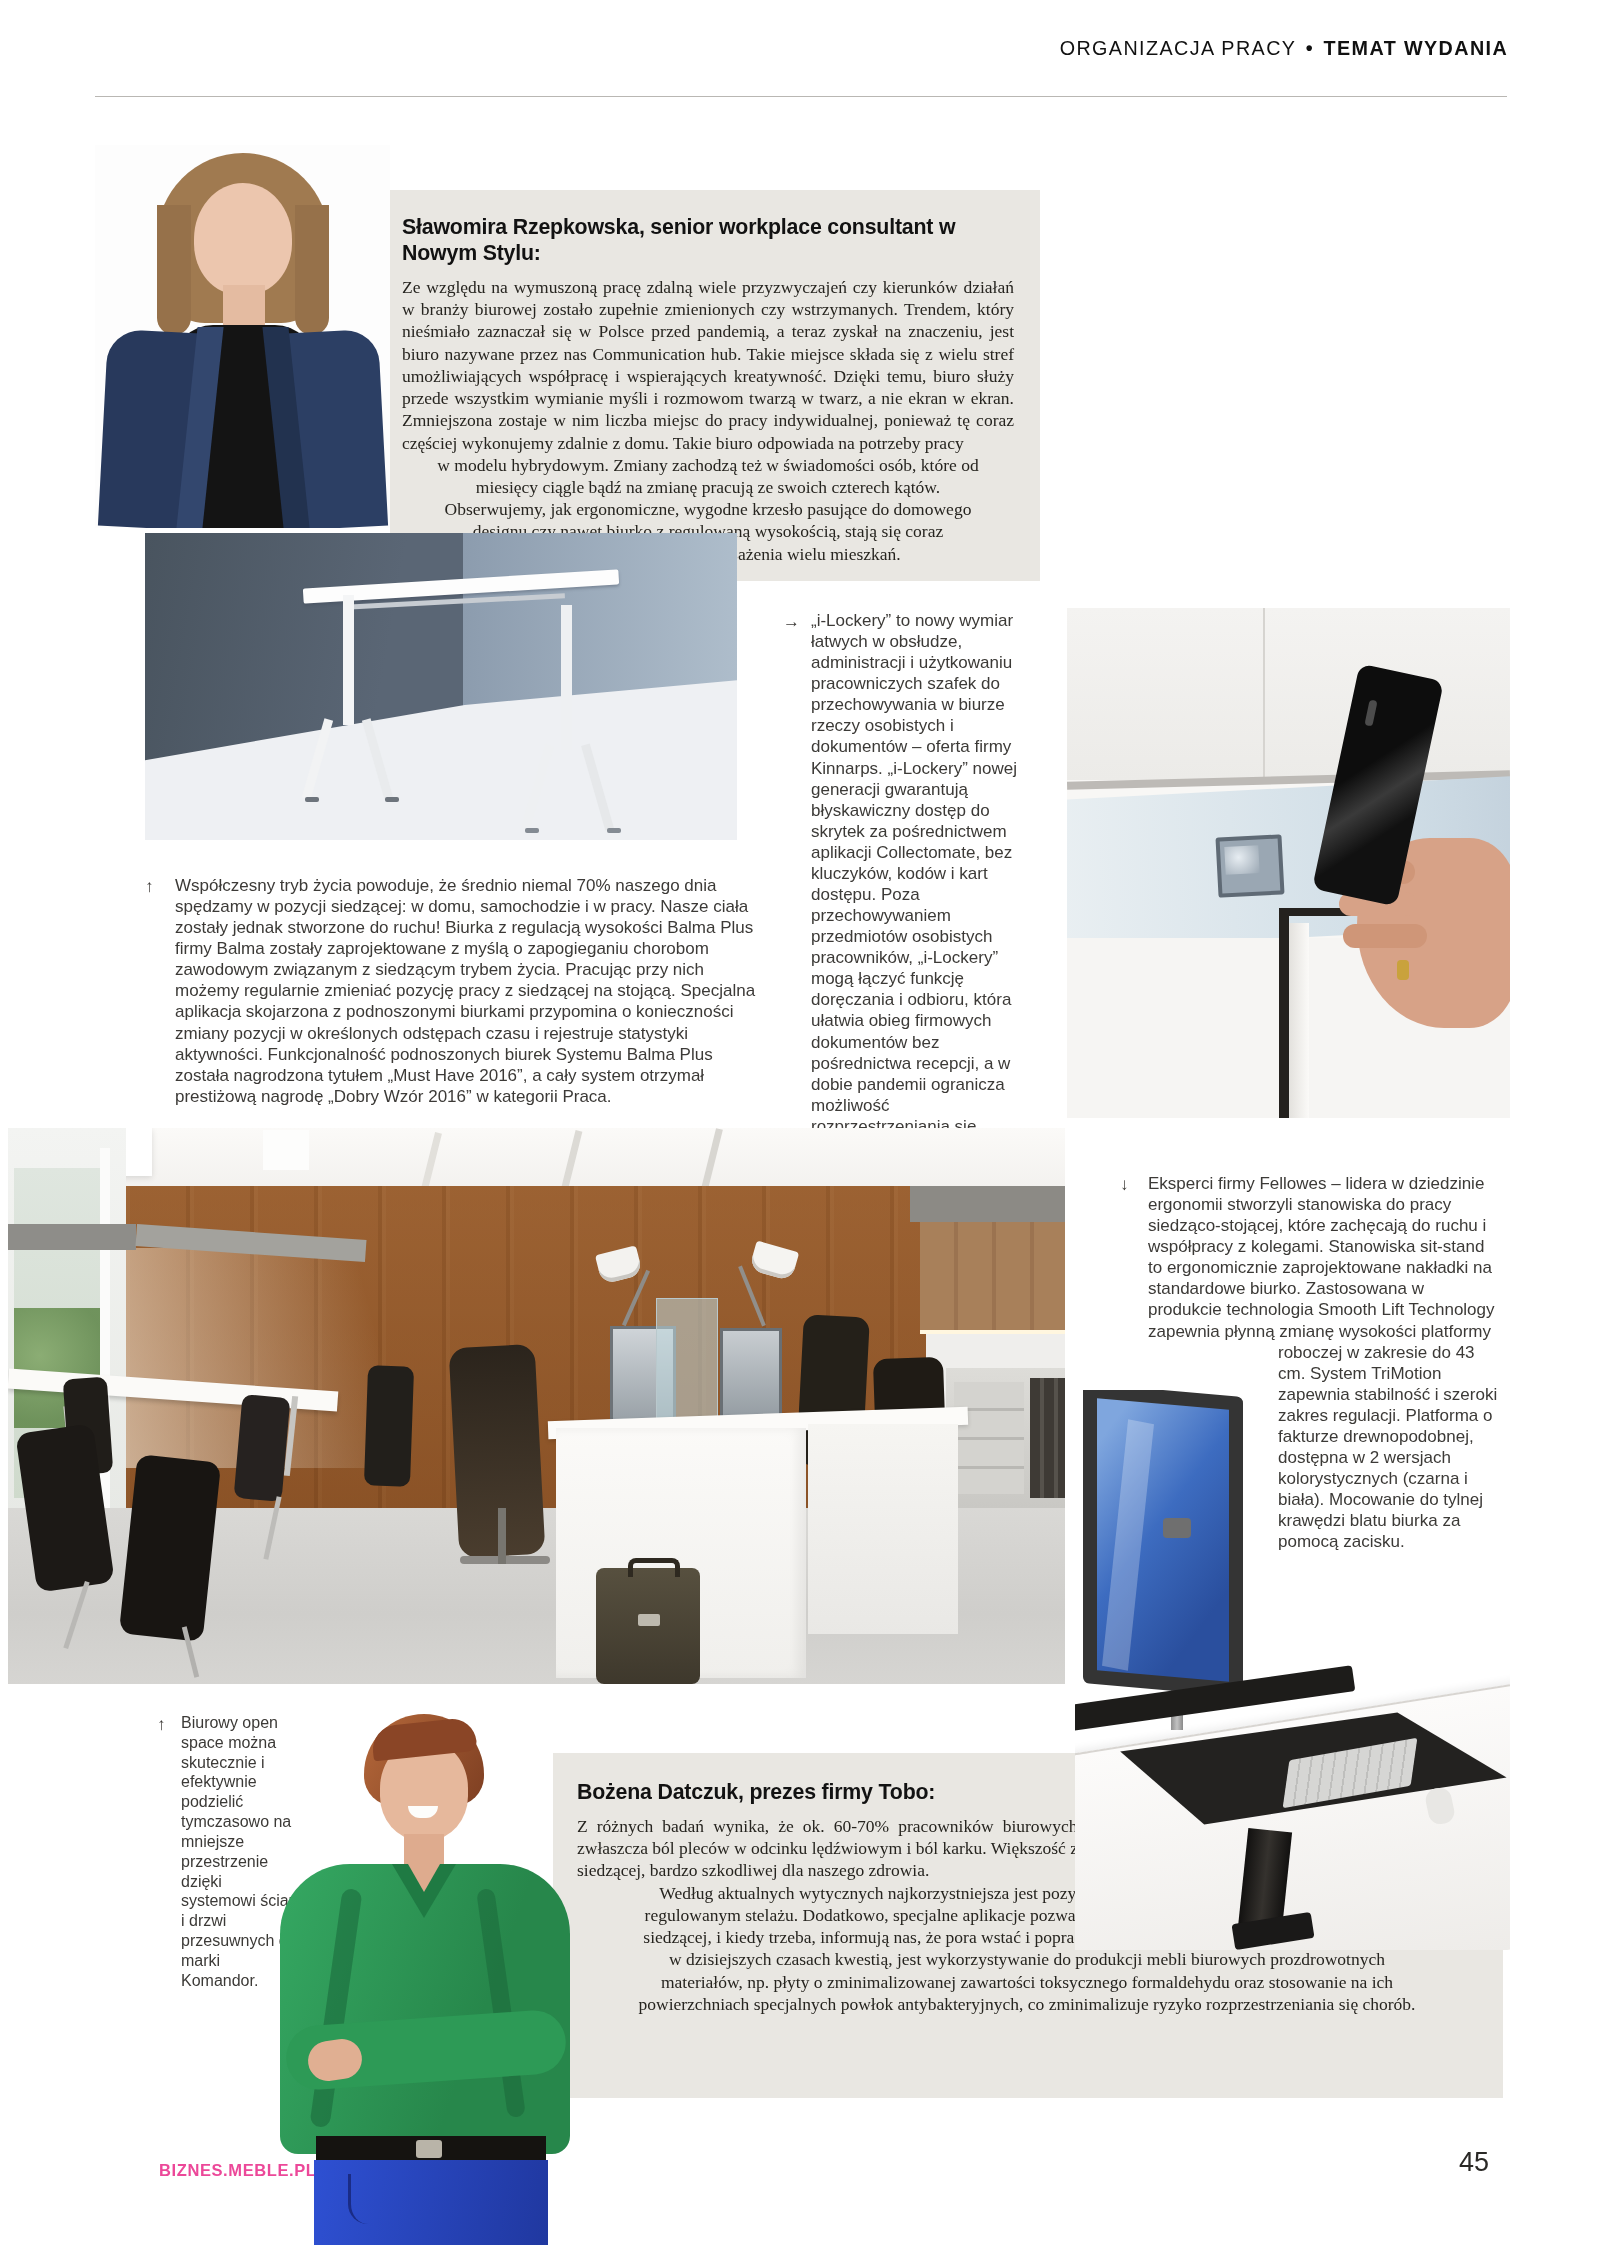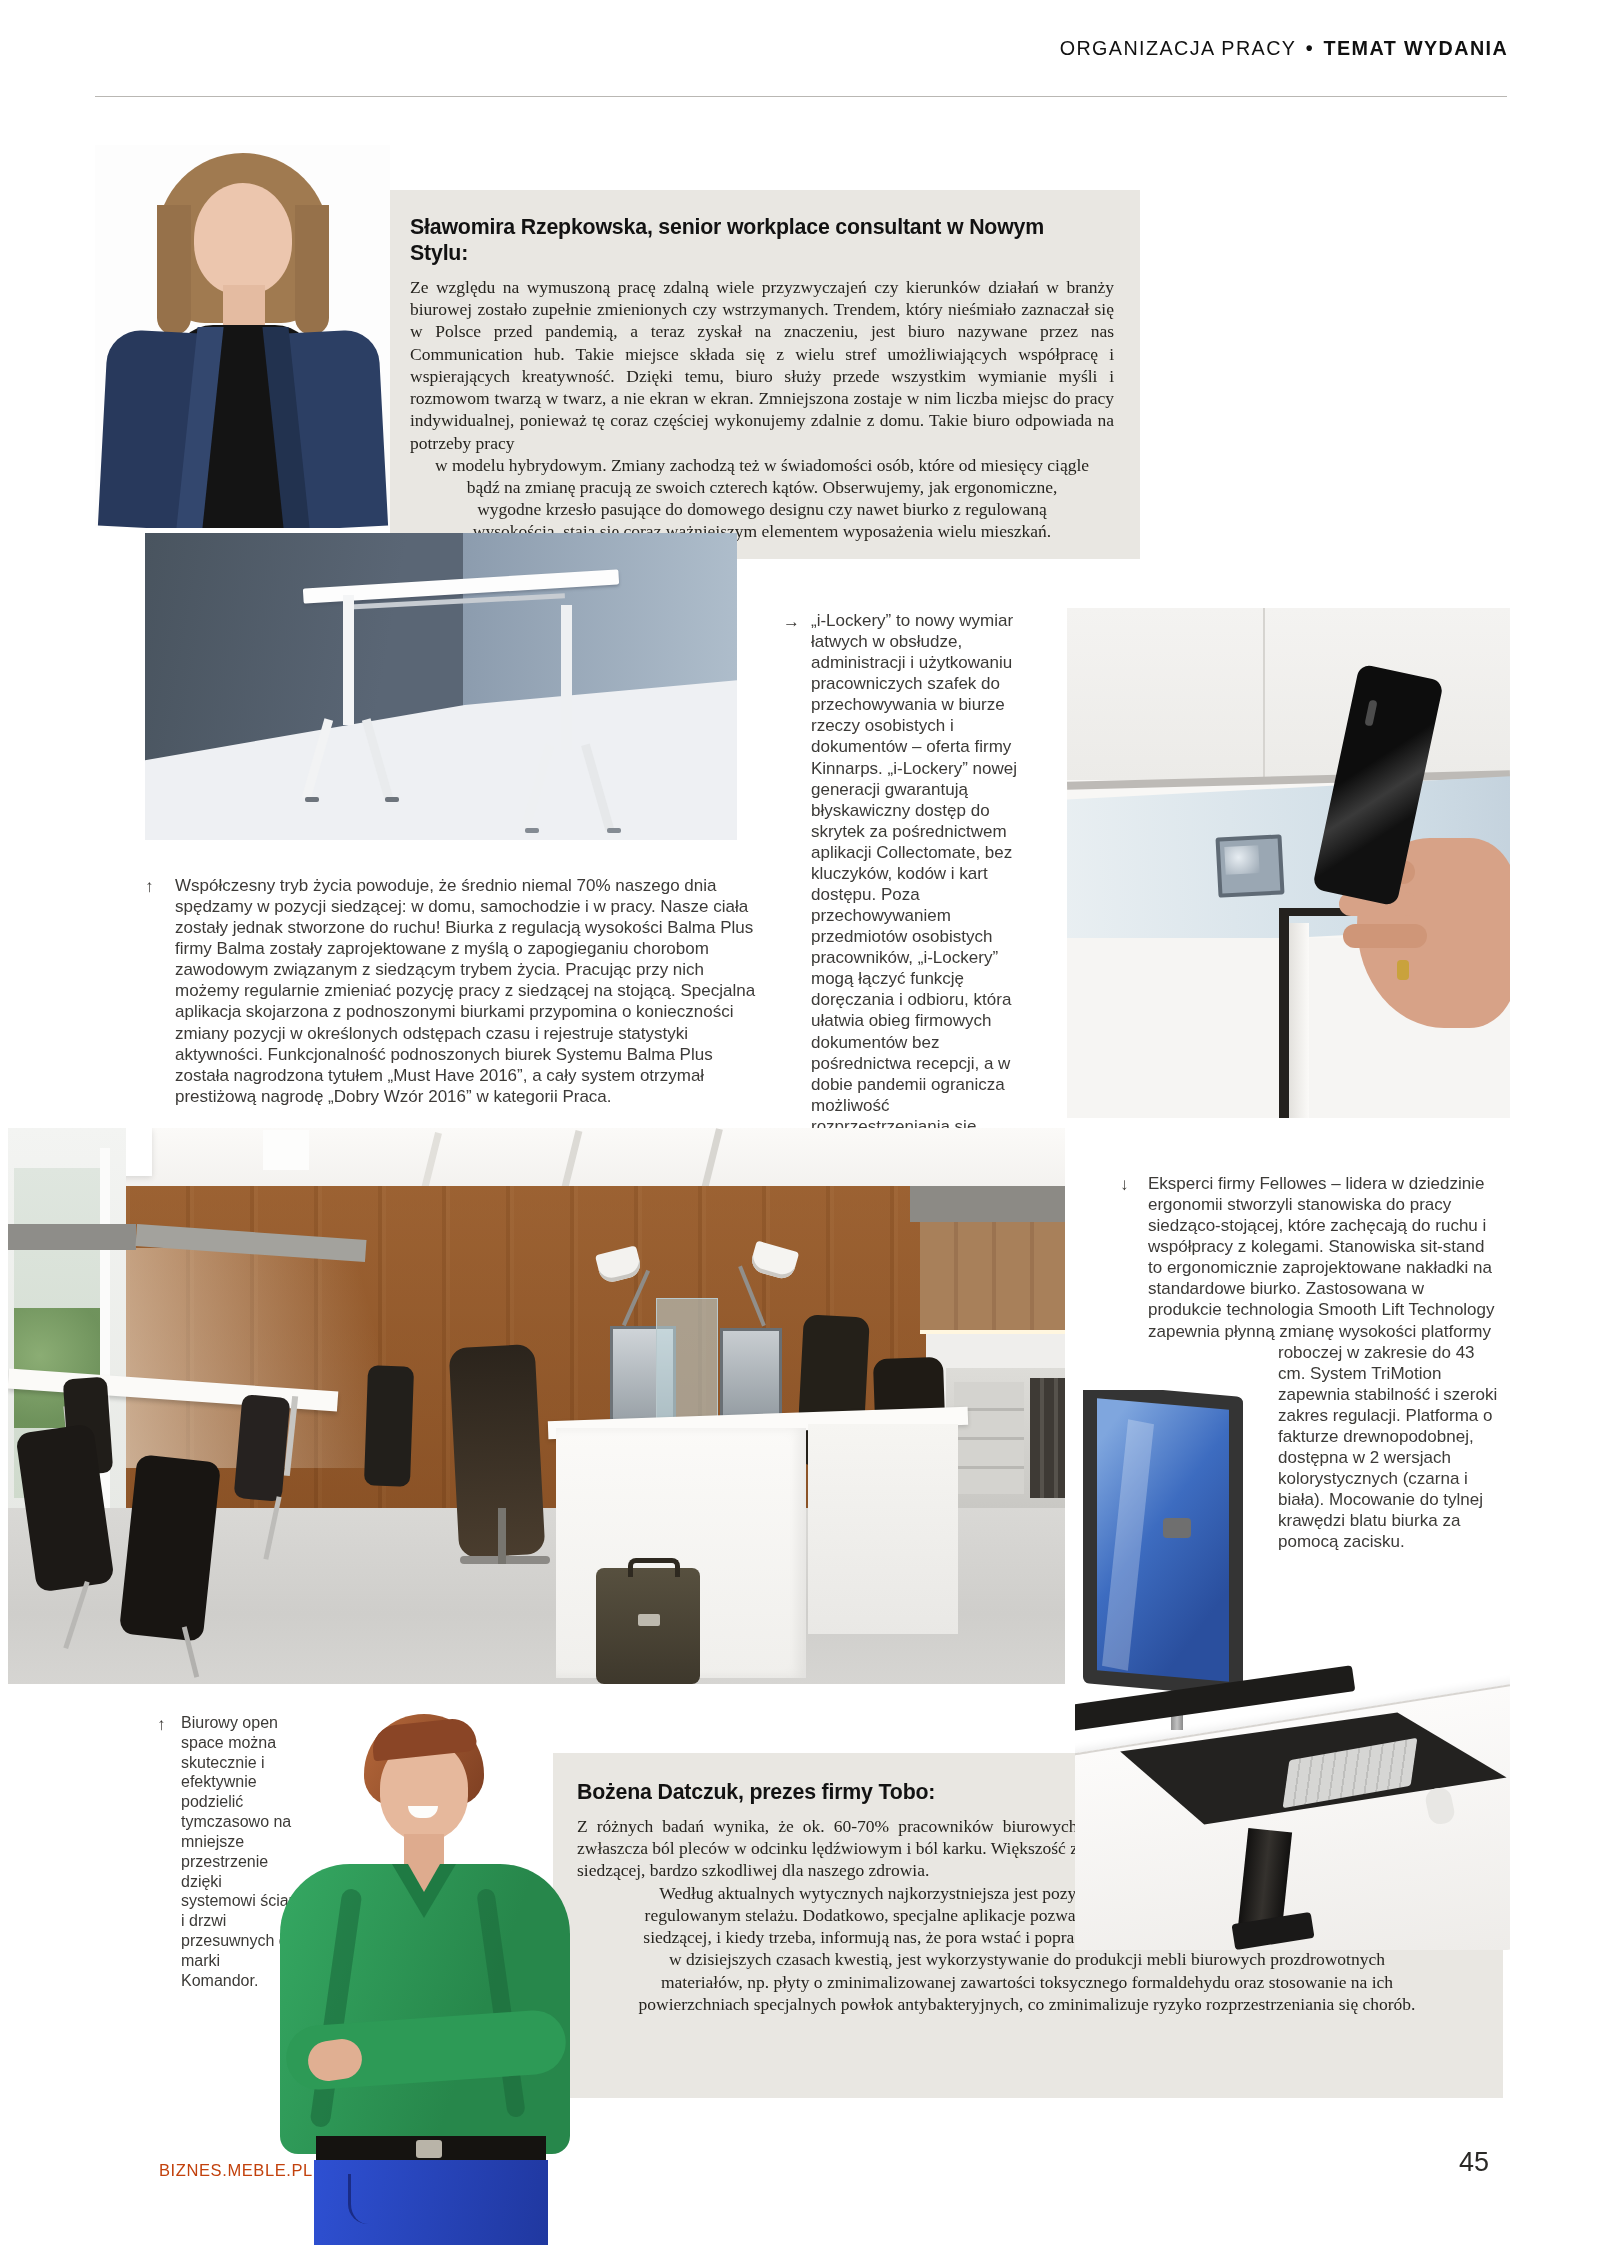--- a/index.html
+++ b/index.html
@@ -24,21 +24,21 @@
   .just{text-align:justify;}
   .cent{text-align:center;padding:0 24px;}
 
   
   .cap{position:absolute;color:#3c3a37;font-size:17px;line-height:1.24;}
   .cap .arr{position:absolute;left:0;top:1px;font-size:17px;color:#3c3a37;}
   .cap .txt{display:block;}
 
   
   .footer{position:absolute;left:159px;top:2161px;font-size:16.5px;letter-spacing:.6px;white-space:nowrap;}
-  .footer .brand{font-weight:400;color:#c2410c;}
+  .footer .brand{font-weight:700;color:#ec4899;}
   .footer .sep{color:#9b9892;margin:0 7px;font-weight:300;}
   .footer .issue{color:#6f6c66;}
   .pagenum{position:absolute;left:1459px;top:2147px;font-size:27px;color:#2a2926;}
 
   
   .scene{position:absolute;overflow:hidden;}
 </style>
 </head>
 <body>
 
@@ -55,21 +55,21 @@
     <div class="abs" style="left:62px;top:60px;width:34px;height:130px;background:#96714a;border-radius:0 0 18px 18px;"></div>
     <div class="abs" style="left:200px;top:60px;width:34px;height:130px;background:#96714a;border-radius:0 0 18px 18px;"></div>
     <div class="abs" style="left:128px;top:140px;width:42px;height:42px;background:#e4bba1;"></div>
     <div class="abs" style="left:78px;top:180px;width:142px;height:203px;background:#141414;border-radius:40px 40px 0 0;"></div>
     <div class="abs" style="left:8px;top:186px;width:92px;height:197px;background:#28395c;border-radius:34px 0 0 0;transform:rotate(3deg);"></div>
     <div class="abs" style="left:196px;top:186px;width:92px;height:197px;background:#2c3f64;border-radius:0 34px 0 0;transform:rotate(-3deg);"></div>
     <div class="abs" style="left:92px;top:182px;width:26px;height:201px;background:#33476e;transform:skewX(-6deg);"></div>
     <div class="abs" style="left:178px;top:182px;width:26px;height:201px;background:#22324f;transform:skewX(6deg);"></div>
   </div>
 
-  <div class="qbox" style="left:390px;top:190px;width:750px;min-height:338px;padding:24px 26px 16px 20px;box-sizing:border-box;">
+  <div class="qbox" style="left:390px;top:190px;width:650px;min-height:338px;padding:24px 26px 16px 12px;box-sizing:border-box;">
     <h2>Sławomira Rzepkowska, senior workplace consultant w Nowym Stylu:</h2>
     <p class="qbody just">Ze względu na wymuszoną pracę zdalną wiele przyzwyczajeń czy kierunków działań w branży biurowej zostało zupełnie zmienionych czy wstrzymanych. Trendem, który nieśmiało zaznaczał się w Polsce przed pandemią, a teraz zyskał na znaczeniu, jest biuro nazywane przez nas Communication hub. Takie miejsce składa się z wielu stref umożliwiających współpracę i wspierających kreatywność. Dzięki temu, biuro służy przede wszystkim wymianie myśli i rozmowom twarzą w twarz, a nie ekran w ekran. Zmniejszona zostaje w nim liczba miejsc do pracy indywidualnej, ponieważ tę coraz częściej wykonujemy zdalnie z domu. Takie biuro odpowiada na potrzeby pracy</p>
     <p class="qbody cent" style="margin-top:0;">w modelu hybrydowym. Zmiany zachodzą też w świadomości osób, które od miesięcy ciągle bądź na zmianę pracują ze swoich czterech kątów. Obserwujemy, jak ergonomiczne, wygodne krzesło pasujące do domowego designu czy nawet biurko z regulowaną wysokością, stają się coraz ważniejszym elementem wyposażenia wielu mieszkań.</p>
   </div>
 
   <div class="scene" style="left:145px;top:533px;width:592px;height:307px;background:#8fa0b3;">
     <div class="abs" style="left:0;top:0;width:322px;height:307px;background:linear-gradient(100deg,#49545f,#5a6675 70%);"></div>
     <div class="abs" style="left:318px;top:0;width:274px;height:307px;background:linear-gradient(90deg,#8c9cae,#aebdcb);"></div>
     <div class="abs" style="left:0;top:0;width:592px;height:307px;background:#eef0f3;clip-path:polygon(0 74%,54% 56%,100% 48%,100% 100%,0 100%);"></div>
     <div class="abs" style="left:158px;top:46px;width:316px;height:15px;background:#fdfdfd;transform:rotate(-3.5deg);box-shadow:0 2px 3px rgba(60,70,85,.35);border-radius:2px;"></div>

